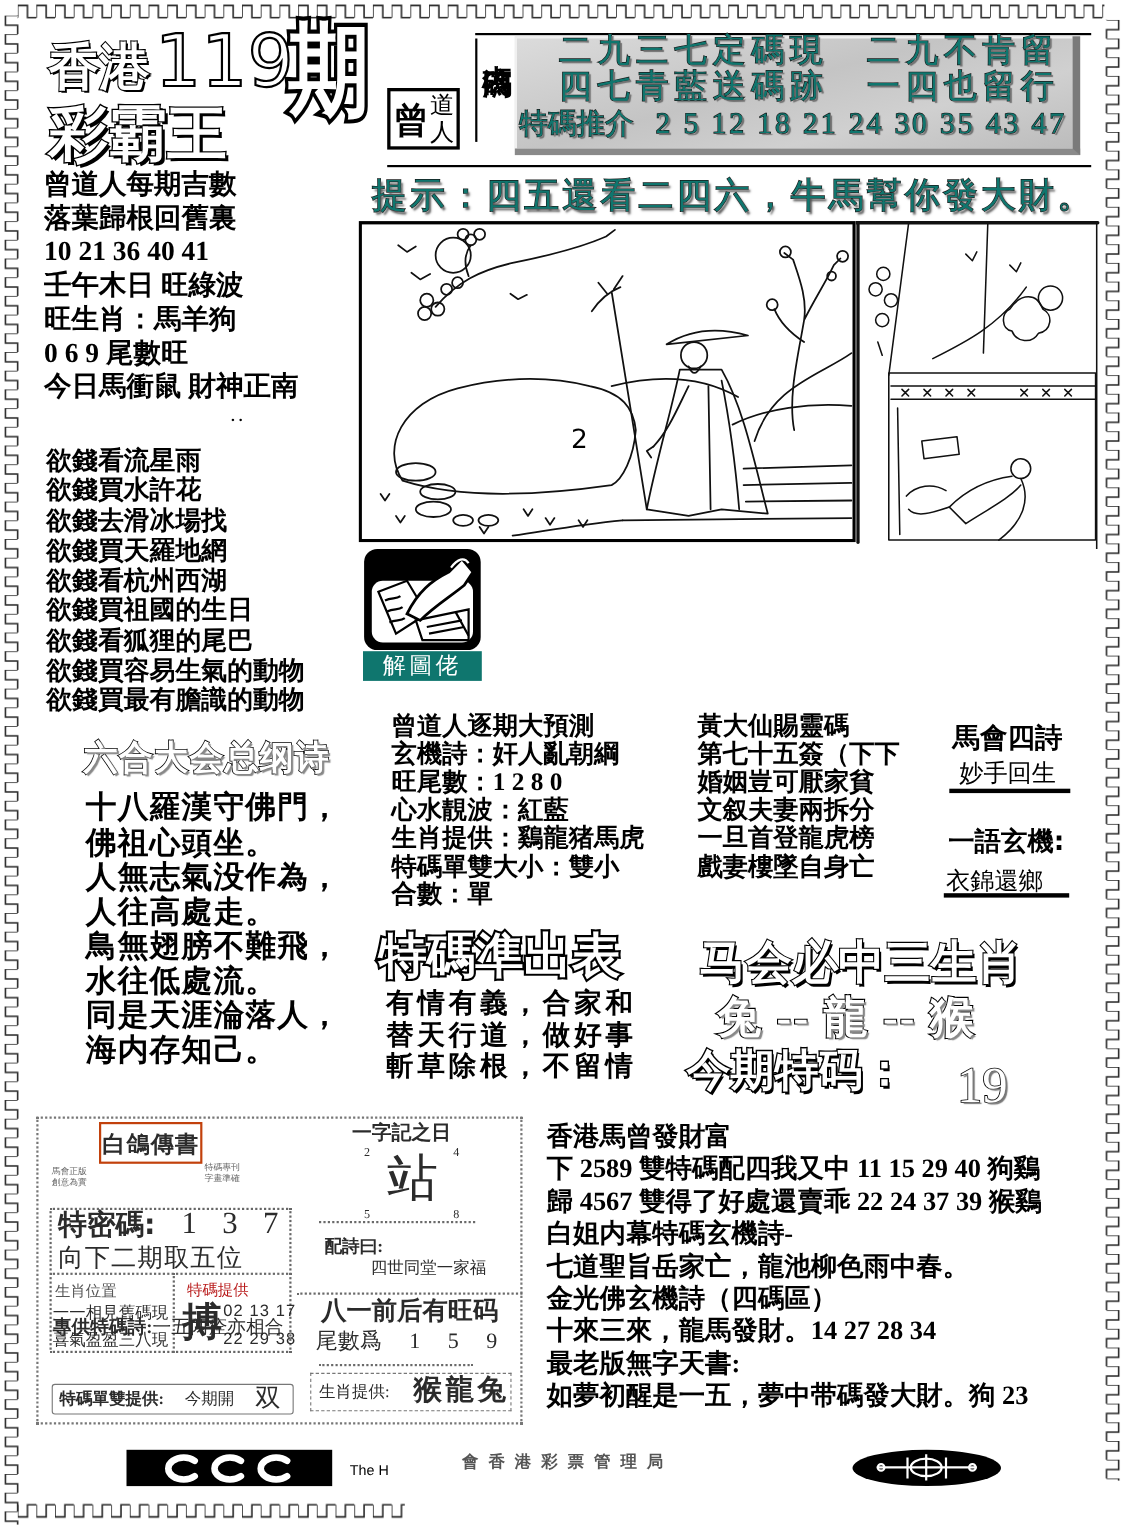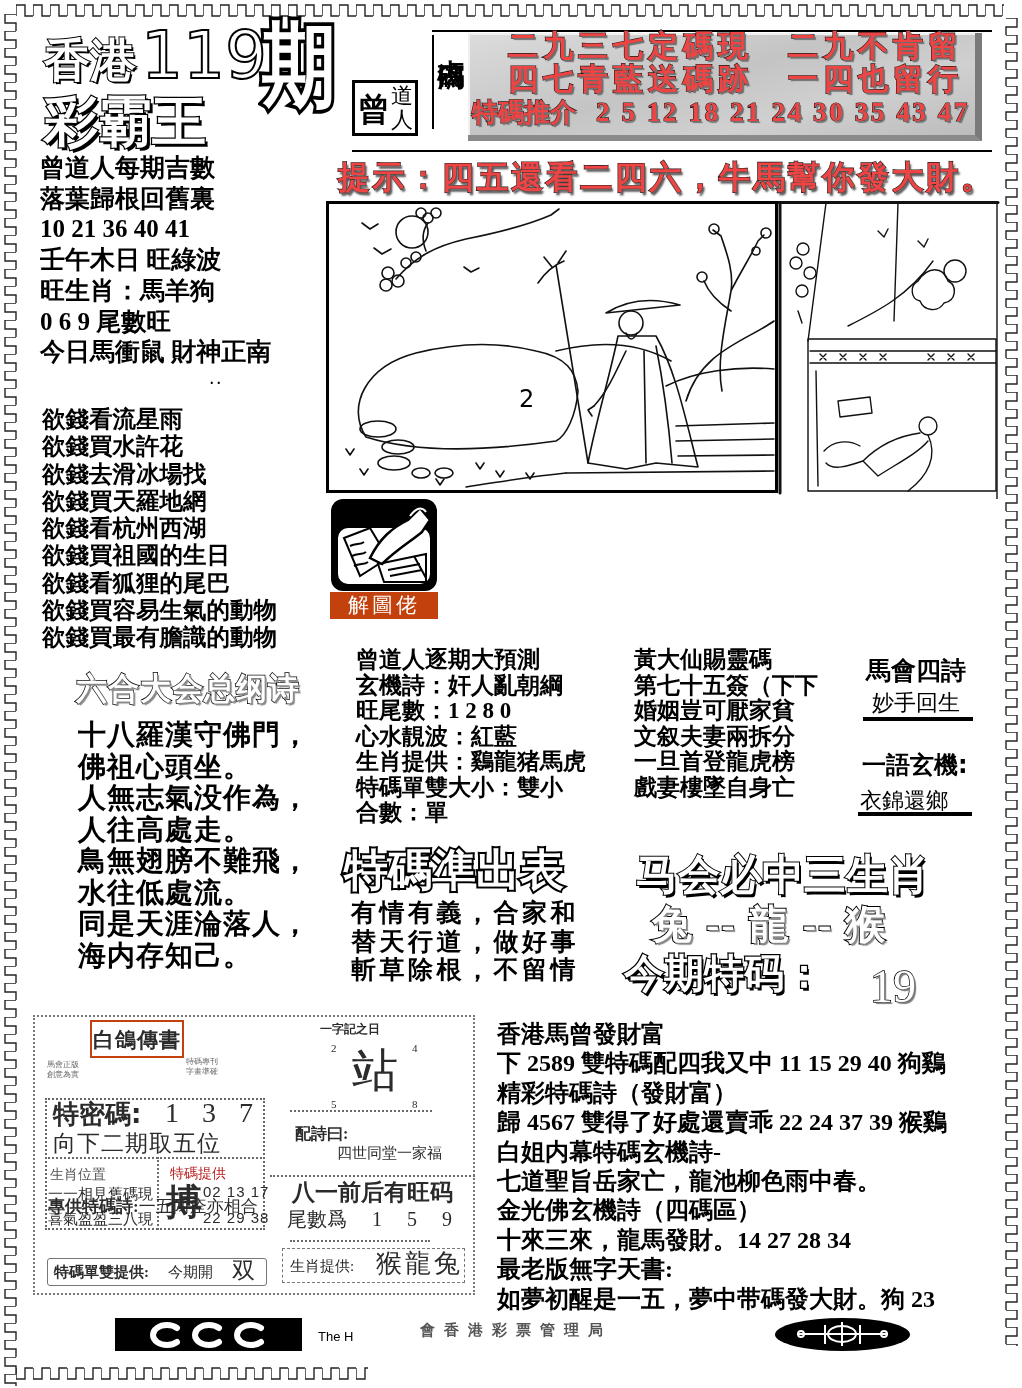--- a/index.html
+++ b/index.html
@@ -3,29 +3,29 @@
 <meta charset="utf-8">
 <style>
 *{box-sizing:border-box;margin:0;padding:0}
 html,body{background:#fff}
 body{width:1022px;height:1388px;overflow:hidden}
 .page{position:relative;width:1022px;height:1388px;background:#fff;color:#000;overflow:hidden;font-family:"Liberation Serif","DejaVu Serif",serif}
 .abs{position:absolute;white-space:nowrap}
 .b{font-weight:bold}
 .lines>div{white-space:nowrap}
 .outline{color:#fff;-webkit-text-stroke:2px #000;paint-order:stroke fill;font-family:"DejaVu Sans",sans-serif;font-weight:900}
-.emboss{color:#ef4444;-webkit-text-stroke:1.2px #1a1a1a;paint-order:stroke fill;text-shadow:2px 2px 1px #6f6f6f;font-weight:bold}
+.emboss{color:#0f766e;-webkit-text-stroke:1.2px #1a1a1a;paint-order:stroke fill;text-shadow:2px 2px 1px #6f6f6f;font-weight:normal}
 .rule{position:absolute;background:#000}
 .dots-h{position:absolute;height:0;border-top:2px dotted #6a6a6a}
 .dots-v{position:absolute;width:0;border-left:2px dotted #6a6a6a}
 .graybox{position:absolute;left:468px;top:33px;width:514px;height:108px;
   background:linear-gradient(165deg,#dcdcdc 0%,#c4c4c4 45%,#d0d0d0 70%,#bcbcbc 100%);
   border-right:7px solid #7a7a7a;border-bottom:6px solid #8a8a8a;box-shadow:inset 2px 2px 0 #f0f0f0}
 .scan{color:#2b2b2b}
-.badge-bar{position:absolute;left:330px;top:592px;width:108px;height:27px;background:#c2410c;color:#fff;
+.badge-bar{position:absolute;left:330px;top:592px;width:108px;height:27px;background:#0f766e;color:#fff;
   font-family:"DejaVu Sans",sans-serif;font-size:21px;line-height:27px;text-align:center;letter-spacing:3px}
 .seal{position:absolute;left:352px;top:80px;width:66px;height:56px;border:3px solid #000;background:#fff}
 .footer-logo{position:absolute;left:115px;top:1318px;width:187px;height:33px;background:#000}
 .footer-oval{position:absolute;left:775px;top:1318px;width:135px;height:33px;background:#000;border-radius:50%}
 </style>
 </head>
 <body>
 
 <div class="page">
 
@@ -262,44 +262,43 @@
   <div class="abs scan" style="left:203px;top:1183px;font-size:15px;line-height:18px;letter-spacing:1px;font-family:'Liberation Sans',sans-serif">02 13 17</div>
   <div class="abs scan" style="left:203px;top:1209px;font-size:15px;line-height:18px;letter-spacing:1px;font-family:'Liberation Sans',sans-serif">22 29 38</div>
   <div class="abs scan" style="left:48px;top:1197px;font-size:17px;line-height:20px">
     <span class="b">專供特碼詩:</span><span>一五两痊亦相合</span>
   </div>
   <div class="abs" style="left:47px;top:1258px;width:220px;height:28px;border:1.5px solid #777;border-radius:3px"></div>
   <div class="abs scan b" style="left:54px;top:1263px;font-size:15px;line-height:18px">特碼單雙提供:</div>
   <div class="abs scan" style="left:168px;top:1263px;font-size:15px;line-height:18px">今期開</div>
   <div class="abs scan" style="left:232px;top:1258px;font-size:23px;line-height:26px">双</div>
 
-  <div class="abs scan b" style="left:320px;top:1020px;font-size:12px;line-height:18px">一字記之日</div>
+  <div class="abs scan b" style="left:320px;top:1020px;font-size:18px;line-height:18px">一字記之日</div>
   <div class="abs scan" style="left:331px;top:1042px;font-size:11px">2</div>
   <div class="abs scan" style="left:412px;top:1042px;font-size:11px">4</div>
   <div class="abs scan" style="left:352px;top:1045px;font-size:46px;line-height:52px">站</div>
   <div class="abs scan" style="left:331px;top:1098px;font-size:11px">5</div>
   <div class="abs scan" style="left:412px;top:1098px;font-size:11px">8</div>
   <div class="dots-h" style="left:290px;top:1110px;width:142px"></div>
   <div class="abs scan b" style="left:295px;top:1124px;font-size:16px;line-height:20px">配詩曰:</div>
   <div class="abs scan" style="left:337px;top:1144px;font-size:15px;line-height:18px">四世同堂一家福</div>
   <div class="dots-h" style="left:270px;top:1175px;width:205px"></div>
   <div class="abs" style="left:292px;top:1179px;font-size:23px;line-height:27px;font-weight:900;font-family:'DejaVu Sans',sans-serif;color:#2a2a2a">八一前后有旺码</div>
   <div class="abs scan" style="left:287px;top:1206px;font-size:20px;line-height:26px">
     <span>尾數爲</span>
     <span style="letter-spacing:10px;margin-left:20px">1 5 9</span>
   </div>
   <div class="dots-h" style="left:290px;top:1240px;width:140px"></div>
   <div class="abs" style="left:282px;top:1248px;width:183px;height:35px;border:1.5px dashed #777"></div>
   <div class="abs scan" style="left:290px;top:1257px;font-size:15px;line-height:18px">生肖提供:</div>
-  <div class="abs scan" style="left:376px;top:1249px;font-size:26px;line-height:30px;font-weight:400;letter-spacing:3px">猴龍兔</div>
+  <div class="abs scan" style="left:376px;top:1249px;font-size:26px;line-height:30px;font-weight:700;letter-spacing:3px">猴龍兔</div>
 
   <div class="abs b lines" style="left:497px;top:1020px;font-size:24px;line-height:29.4px">
     <div>香港馬曾發財富</div>
     <div>下 2589 雙特碼配四我又中 11 15 29 40 狗鷄</div>
-    <div>精彩特碼詩（發財富）</div>
     <div>歸 4567 雙得了好處還賣乖 22 24 37 39 猴鷄</div>
     <div>白姐内幕特碼玄機詩-</div>
     <div>七道聖旨岳家亡，龍池柳色雨中春。</div>
     <div>金光佛玄機詩（四碼區）</div>
     <div>十來三來，龍馬發財。14 27 28 34</div>
     <div>最老版無字天書:</div>
     <div>如夢初醒是一五，夢中带碼發大財。狗 23</div>
   </div>
 
   <div class="footer-logo">

